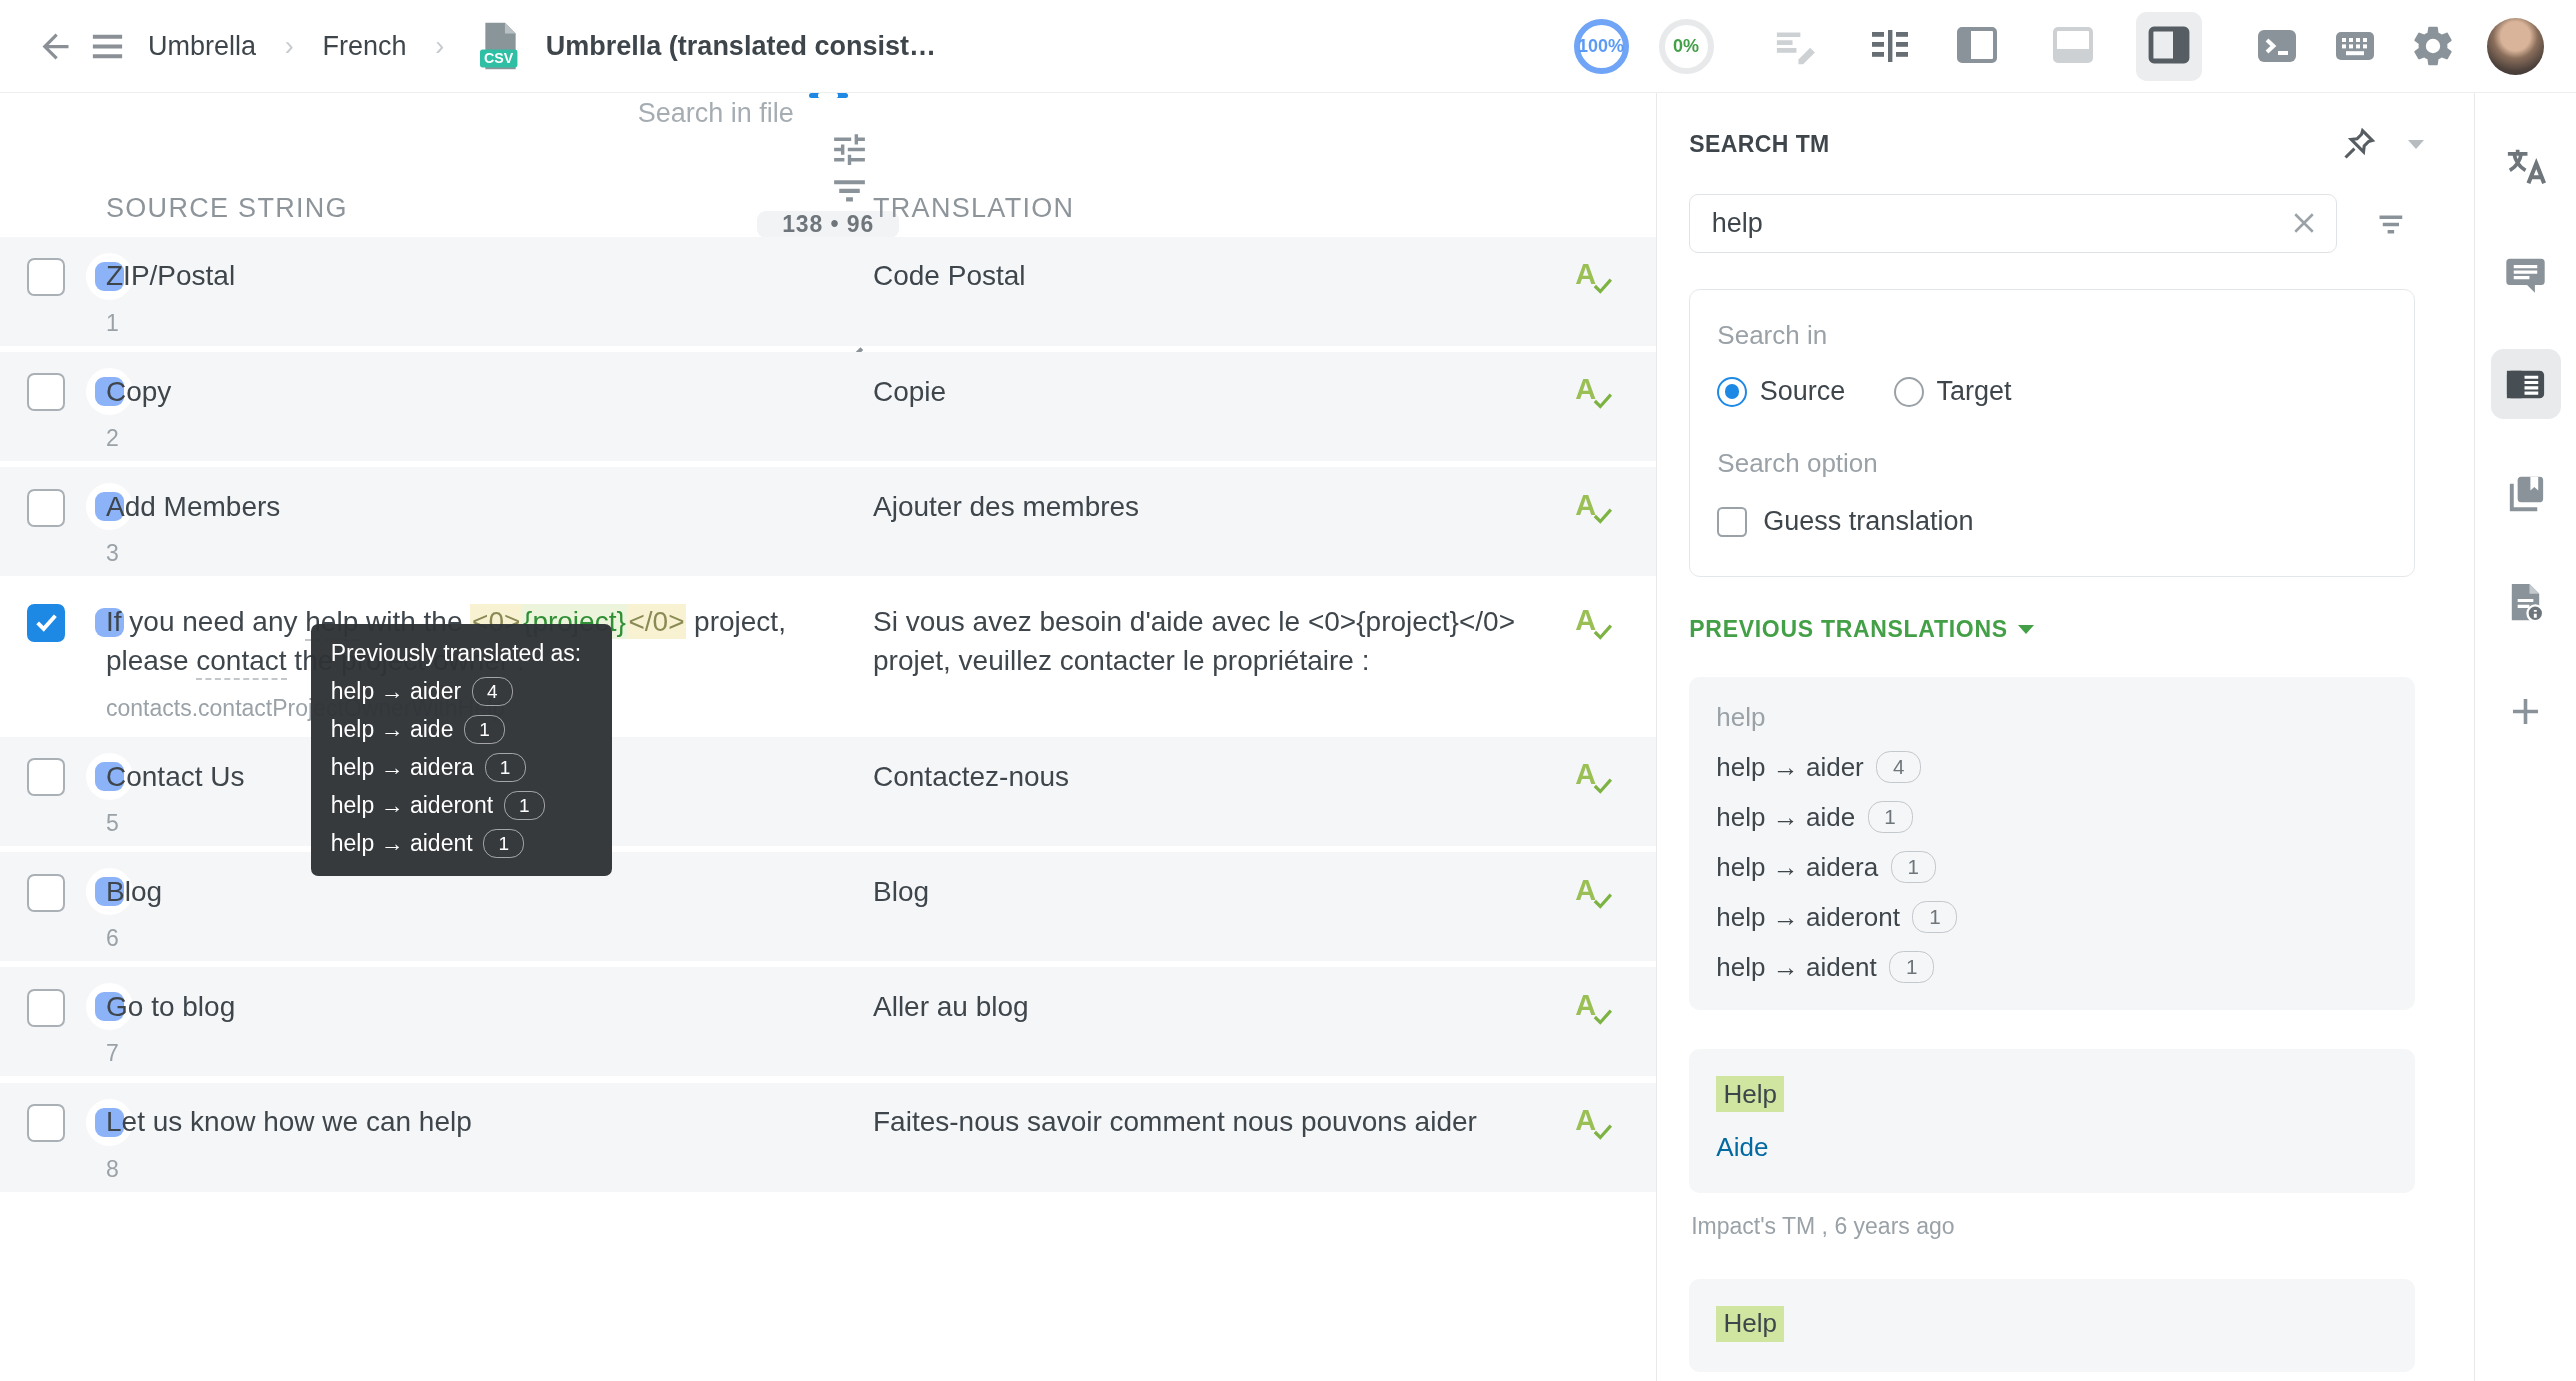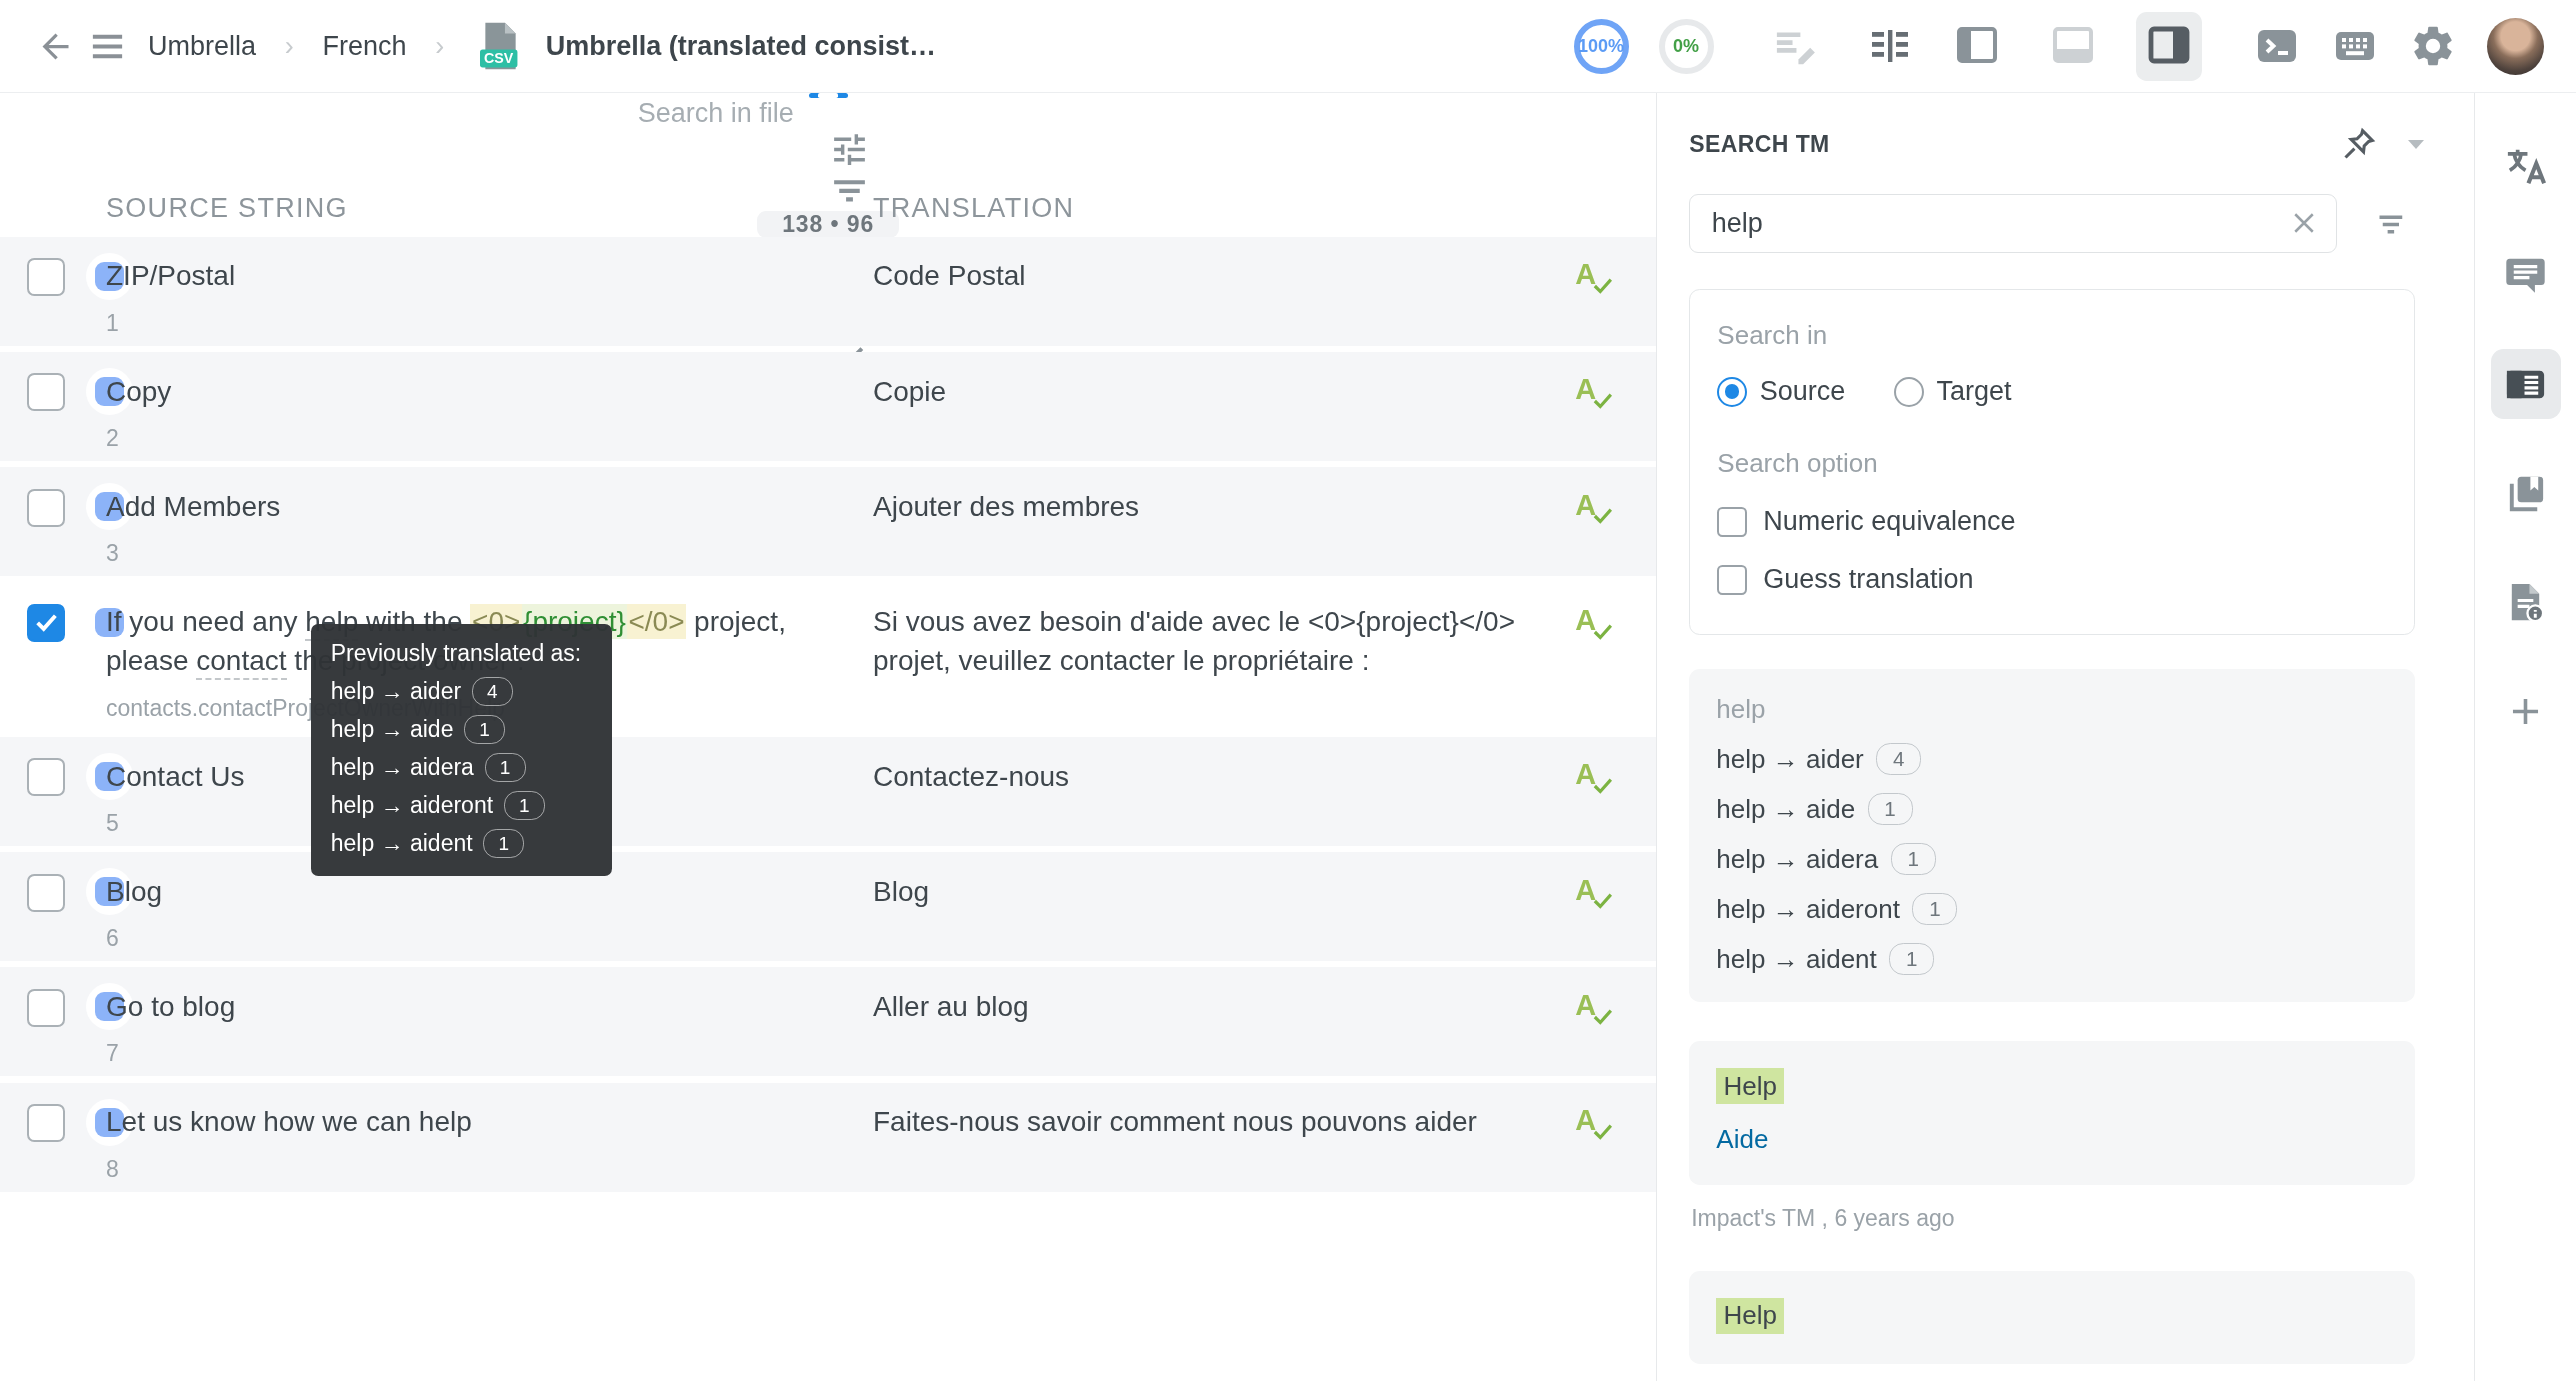--- a/index.html
+++ b/index.html
@@ -465,28 +465,28 @@
       <div class="opt-label">Search in</div>
       <div class="radio-row">
         <span class="radio sel"></span>
         <span class="radio-lab">Source</span>
         <span class="radio"></span>
         <span class="radio-lab">Target</span>
       </div>
       <div class="opt-label" style="margin-top:41px">Search option</div>
       <div class="chk-row">
         <span class="chk"></span>
-        <span>Numeric equivalence</span>
-      </div>
-      <div class="chk-row">
-        <span class="chk"></span>
         <span>Guess translation</span>
       </div>
     </div>
 
+    <div class="prev-title">
+      <span>PREVIOUS TRANSLATIONS</span>
+        <span class="caret-down"></span>
+    </div>
 
     <div class="tm-card match-card">
       <div class="match-q">help</div>
       <div class="match-row">
           <span>help → aider</span>
           <span class="m-pill">4</span>
         </div>
       <div class="match-row">
           <span>help → aide</span>
           <span class="m-pill">1</span>

